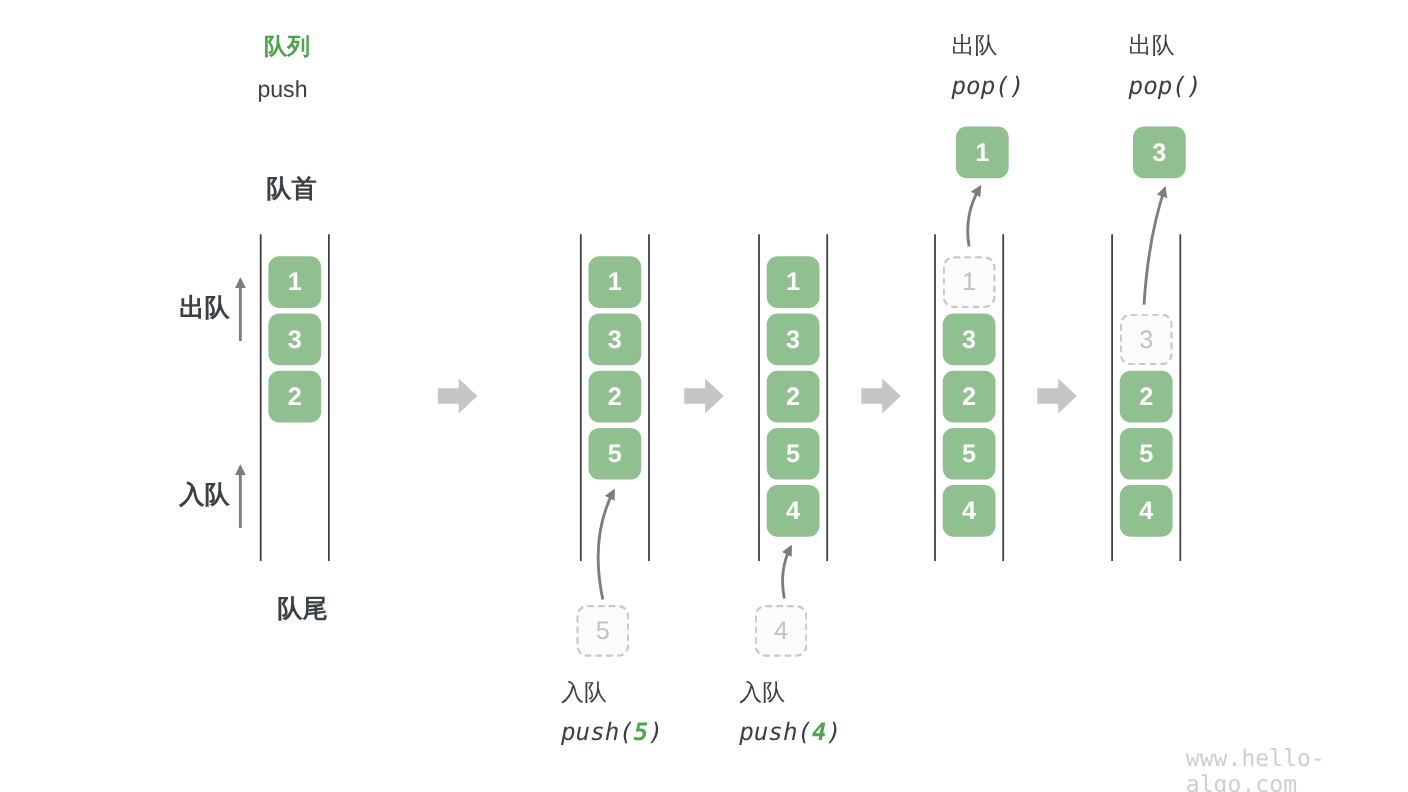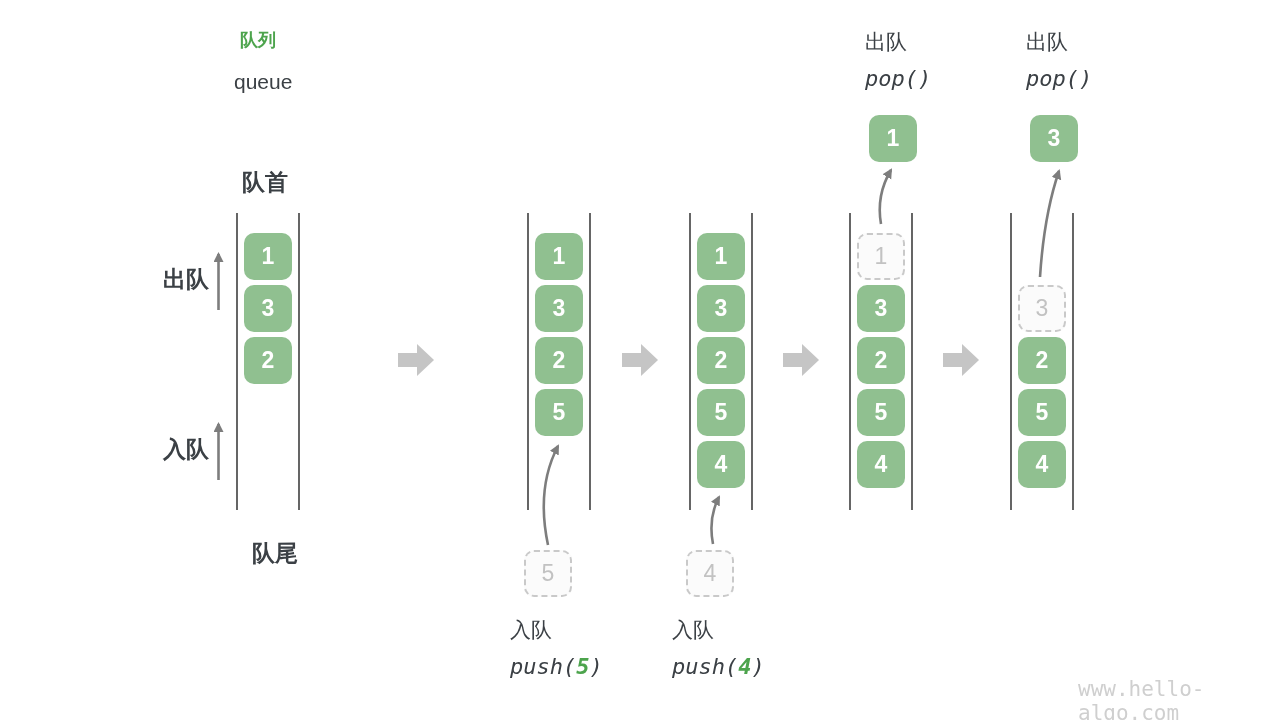--- a/index.html
+++ b/index.html
@@ -22,21 +22,21 @@
   .block-arrow{fill:var(--block-arrow);}
   .qbox{
     position:absolute;width:48px;height:47px;border-radius:10px;
     background:var(--green);color:#fff;font-size:23px;font-weight:bold;
     display:flex;align-items:center;justify-content:center;line-height:1;
   }
   .qbox.dashed{
     background:#FBFBFB;border:2.4px dashed var(--dashed-border);
     color:var(--dashed-ink);width:44px;height:43px;font-weight:normal;font-size:23px;
   }
-  .hdr-title{position:absolute;left:240px;top:28px;font-size:18px;font-weight:bold;color:var(--green-accent);}
+  .hdr-title{position:absolute;left:240px;top:28px;font-size:21px;font-weight:bold;color:var(--green-accent);}
   .hdr-sub{position:absolute;left:234px;top:70px;font-size:21px;color:var(--ink);}
   .lbl{position:absolute;color:var(--ink);font-weight:bold;font-size:23px;}
   .cap{position:absolute;color:var(--ink);font-size:21px;line-height:1.7;}
   .cap .code{font-family:"DejaVu Sans Mono","Liberation Mono",monospace;font-size:22px;display:block;font-style:italic;}
   .cap .arg{color:var(--green-accent);font-weight:bold;}
   .cap .line{display:block;}
   #watermark{
     position:absolute;left:1078px;top:677px;font-size:21px;color:var(--watermark);
     font-family:"DejaVu Sans Mono","Liberation Mono",monospace;letter-spacing:0px;
   }
@@ -113,19 +113,19 @@
       <div class="qbox" style="left: 1018px; top: 389px;">5</div>
       <div class="qbox" style="left: 1018px; top: 441px;">4</div>
       <div class="qbox" style="left: 1030px; top: 115px;">3</div>
       <div class="cap" style="left: 1026px; top: 24px;">
         <span class="line">出队</span>
         <span class="code">pop()</span>
       </div>
     </div>
 
   <div class="hdr-title">队列</div>
-  <div class="hdr-sub">queue</div>
-  <div class="lbl" style="left:242px;top:167px;text-align:right;">队首</div>
+  <div class="hdr-sub">push</div>
+  <div class="lbl" style="left:242px;top:156px;text-align:right;">队首</div>
   <div class="lbl" style="left:252px;top:538px;">队尾</div>
   <div class="lbl" style="left:163px;top:264px;">出队</div>
   <div class="lbl" style="left:163px;top:434px;">入队</div>
   <div id="watermark">www.hello-algo.com</div>
 </div>
 
 </body></html>

